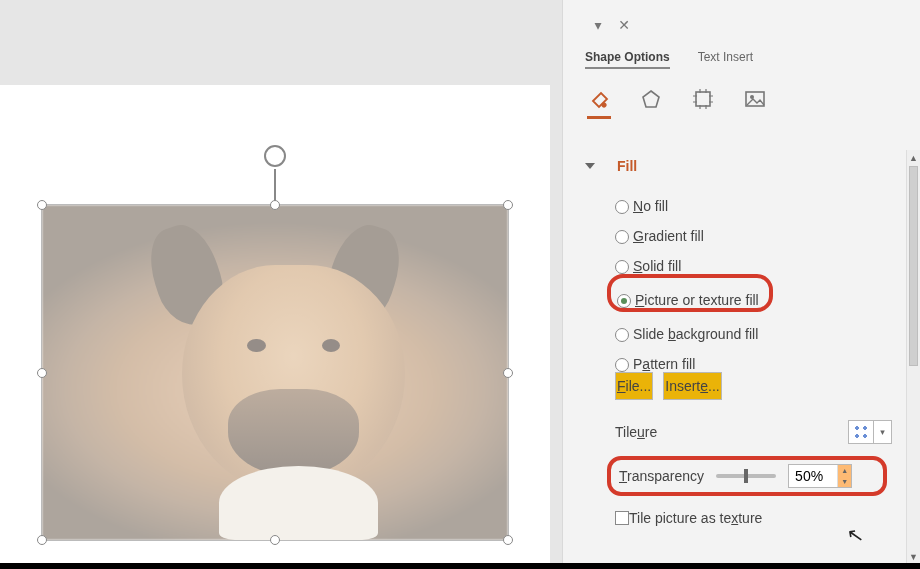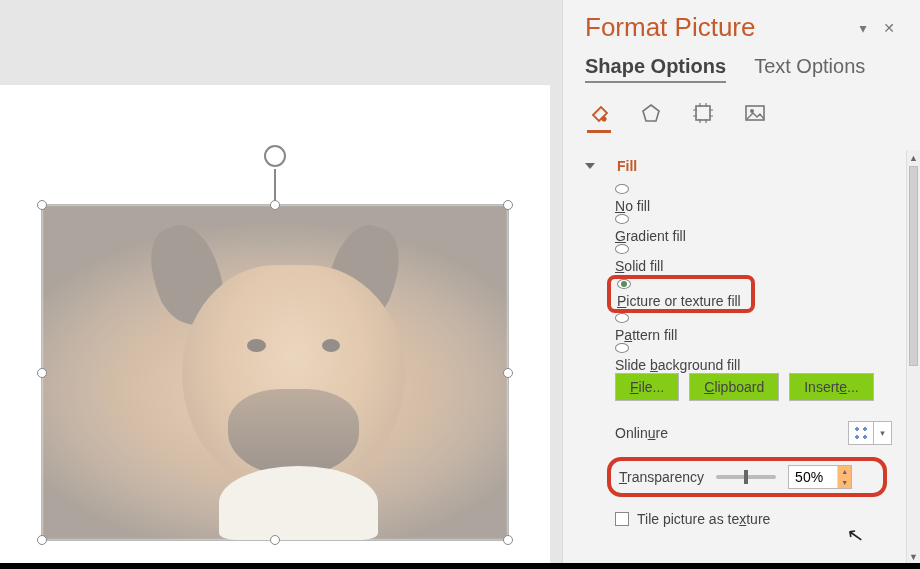--- a/index.html
+++ b/index.html
@@ -139,21 +139,21 @@
     width:26px; height:26px;
     display:flex; align-items:center; justify-content:center;
     color:#777;
     font-size:14px;
     cursor:pointer;
   }
   .tabs{
     display:flex;
     gap:28px;
     padding: 6px 0 10px 22px;
-    font-size:20px;
+    font-size:12px;
     color:#666;
   }
   .tab{ cursor:pointer; }
   .tab.active{ font-weight:600; color:#444; border-bottom:2px solid #888; padding-bottom:3px;}
   .iconrow{
     display:flex;
     gap:24px;
     padding: 6px 0 14px 22px;
     align-items:center;
   }
@@ -193,49 +193,48 @@
     cursor:pointer;
   }
   .section-hdr .tri{
     width:0;height:0;
     border-left:5px solid transparent;
     border-right:5px solid transparent;
     border-top:6px solid #666;
   }
   .opts{ padding-left:30px; }
   .radio-row{
-    display:flex; align-items:flex-start; gap:4px;
+    display:flex; align-items:flex-end; gap:4px;
     height:30px;
     cursor:pointer;
-    flex-direction:column;
   }
   .radio{
     width:14px;height:14px;border:1px solid #888;border-radius:50%;
     display:flex;align-items:center;justify-content:center;
     background:#fff;
   }
   .radio.on::after{content:"";width:6px;height:6px;border-radius:50%;background:#5a8f5a;}
   .und{ text-decoration: underline; text-decoration-color: inherit; }
   .callout{
     border:4px solid #d43a2a;
-    border-radius:8px;
+    border-radius:16px;
     padding:0 10px 0 6px;
     margin-left:-8px;
     display:inline-flex;
   }
   .subhdr{
     padding: 14px 0 8px 30px;
     color:#555;
   }
   .btn-row{
     display:flex; gap:10px; padding-left:30px;
   }
   .btn{
-    background:#84cc16; border:1px solid #b8b8b8;
-    padding:5px 14px; cursor:pointer;
+    background:#eab308; border:1px solid #b8b8b8;
+    padding:5px 1px; cursor:pointer;
     font-size:14px; color:#444;
   }
   .texture-row{
     display:flex; align-items:center;
     padding:20px 14px 0 30px;
   }
   .texture-row .lbl{flex:1;}
   .tex-swatch{
     width:26px;height:24px;border:1px solid #b8b8b8;background:#fff;
     display:flex;align-items:center;justify-content:center;
@@ -272,21 +271,21 @@
   }
   .spin input{
     width:48px;border:none;text-align:left;padding:0 6px;font:inherit;outline:none;
   }
   .spin .arrows{
     width:14px;border-left:1px solid #ddd;
     display:flex;flex-direction:column;
   }
   .spin .ar{flex:1;display:flex;align-items:center;justify-content:center;font-size:7px;color:#666;cursor:pointer;}
   .tile-row{
-    display:flex;align-items:center;gap:8px;
+    display:flex;align-items:center;
     padding:14px 0 0 30px;
   }
   .chk{
     width:14px;height:14px;border:1px solid #888;background:#fff;
   }
   .cursor{
     position:absolute;
     right:56px; bottom:22px;
     font-size:20px; color:#222;
     transform:rotate(-10deg);
@@ -319,28 +318,27 @@
       <div class="sel-handle" style="left:100%;top:50%"></div>
       <div class="sel-handle" style="left:0%;top:100%"></div>
       <div class="sel-handle" style="left:50%;top:100%"></div>
       <div class="sel-handle" style="left:100%;top:100%"></div>
     </div>
   </div>
 </div>
 
 <div class="panel">
   <div class="panel-header">
-    <div class="panel-title">Format Picture</div>
     <div class="hdr-btn">▾</div>
     <div class="hdr-btn">✕</div>
   </div>
 
   <div class="tabs">
     <div class="tab active">Shape Options</div>
-    <div class="tab">Text Options</div>
+    <div class="tab">Text Insert</div>
   </div>
 
   <div class="iconrow">
     <div class="tool-icon active" style="position:relative">
       <svg width="24" height="24">
           <path d="M6 14 L14 6 L20 12 L12 20 Z" fill="none" stroke="#c55a2a" stroke-width="1.8"></path>
           <circle cx="17" cy="18" r="2.2" fill="#c55a2a"></circle>
         </svg>
       <div class="under" style="position:absolute;bottom:-6px;left:2px;right:2px;height:3px;"></div>
     </div>
@@ -384,36 +382,35 @@
         <span><span></span><span class="und">S</span><span>olid fill</span></span>
       </div>
       <div class="callout">
         <div class="radio-row">
           <span class="radio on"></span>
           <span><span></span><span class="und">P</span><span>icture or texture fill</span></span>
         </div>
       </div>
       <div class="radio-row">
         <span class="radio"></span>
-        <span><span>P</span><span class="und">a</span><span>ttern fill</span></span>
+        <span><span>Slide </span><span class="und">b</span><span>ackground fill</span></span>
       </div>
       <div class="radio-row">
         <span class="radio"></span>
-        <span><span>Slide </span><span class="und">b</span><span>ackground fill</span></span>
+        <span><span>P</span><span class="und">a</span><span>ttern fill</span></span>
       </div>
     </div>
 
     <div class="btn-row">
       <button class="btn"><span class="und">F</span><span>ile...</span></button>
-      <button class="btn"><span class="und">C</span><span>lipboard</span></button>
       <button class="btn"><span>Insert</span><span class="und">e</span><span>...</span></button>
     </div>
 
     <div class="texture-row">
-      <span class="lbl"><span>Onlin</span><span class="und">u</span><span>re</span></span>
+      <span class="lbl"><span>Tile</span><span class="und">u</span><span>re</span></span>
       <span class="tex-swatch">
           <span class="dots"></span>
         </span>
       <span class="tex-dd">▾</span>
     </div>
 
     <div class="trans-row">
       <span><span class="und">T</span><span>ransparency</span></span>
       <span class="slider">
           <span class="knob"></span>

